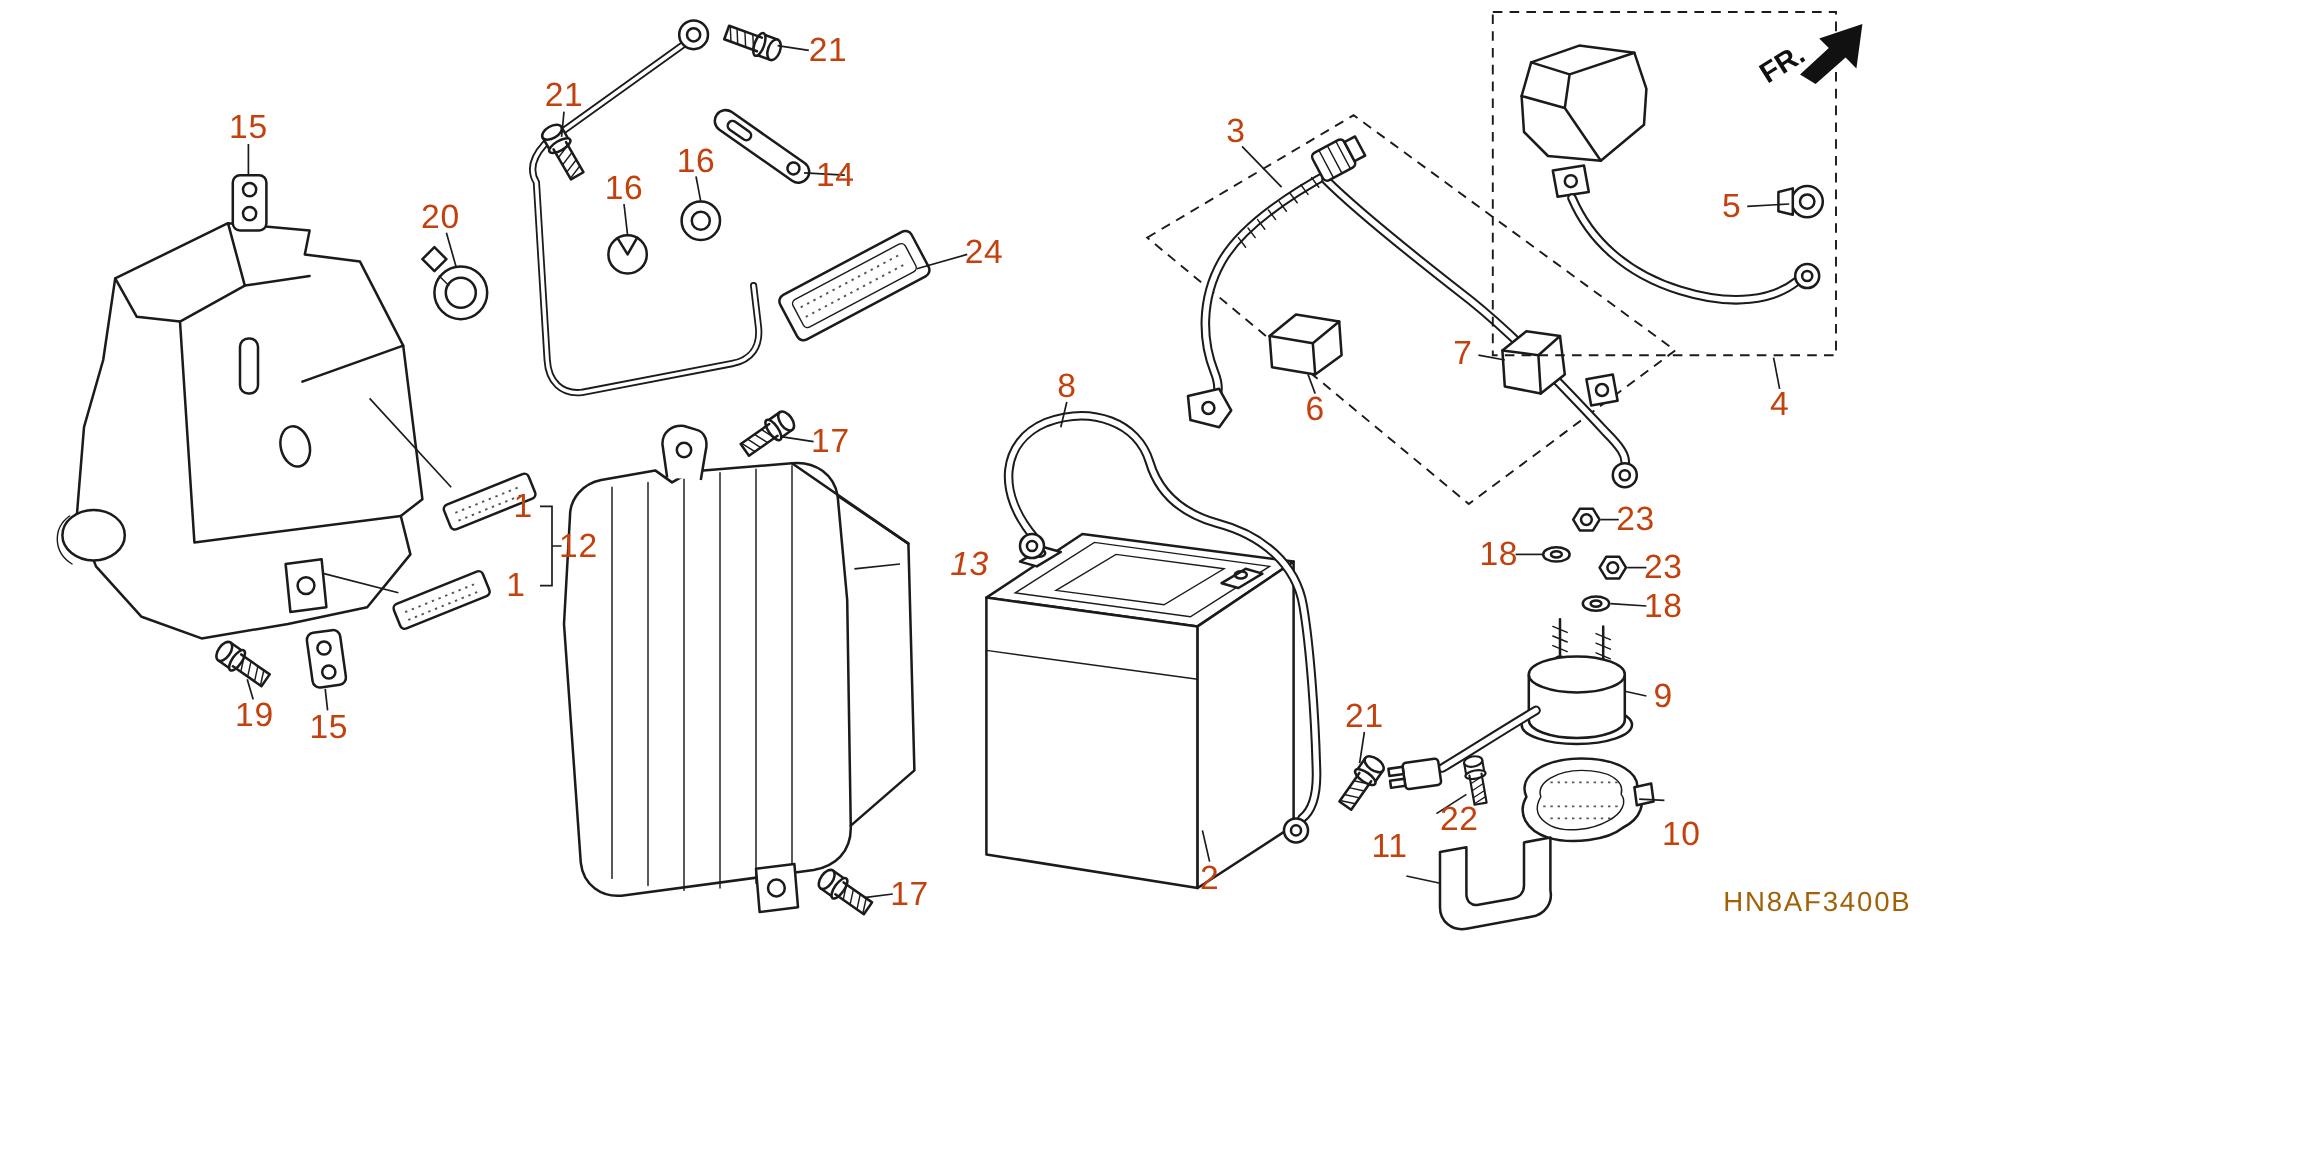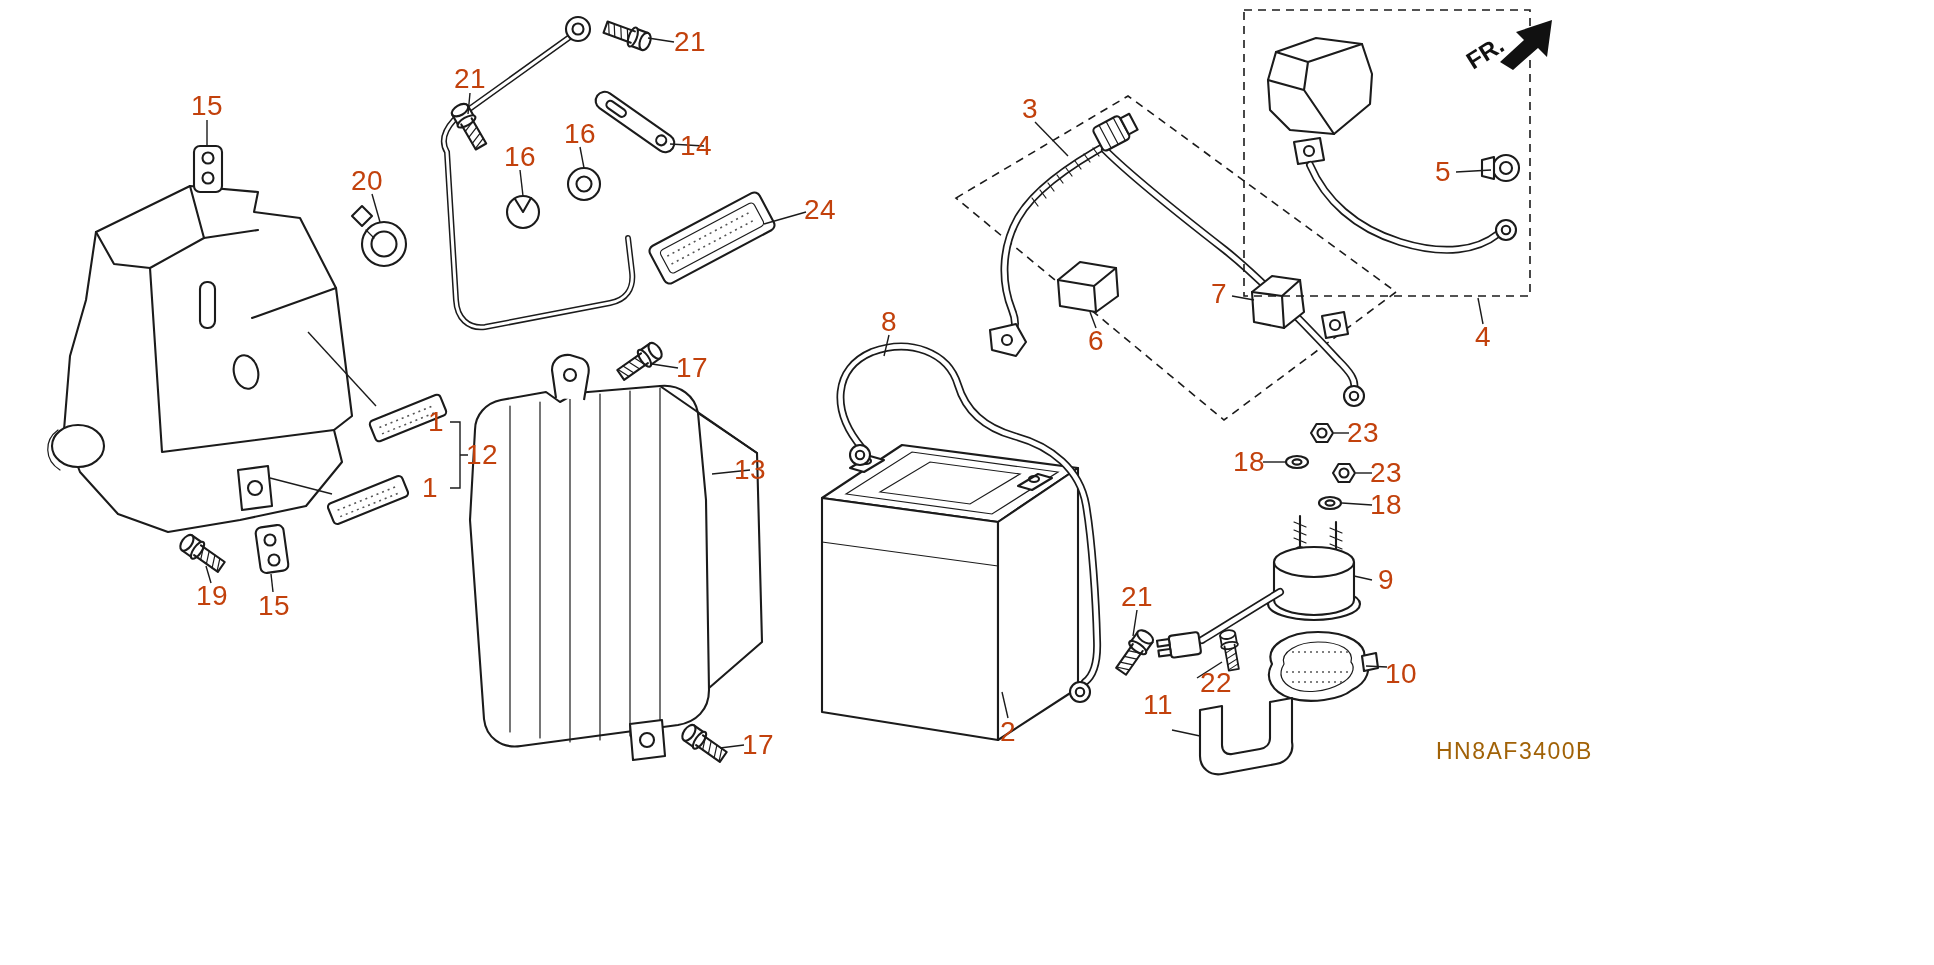--- a/index.html
+++ b/index.html
@@ -321,30 +321,30 @@
       <div class="callout" style="left: 1030px; top: 109px;">3</div>
       <div class="callout" style="left: 1443px; top: 172px;">5</div>
       <div class="callout" style="left: 1483px; top: 337px;">4</div>
       <div class="callout" style="left: 1219px; top: 294px;">7</div>
       <div class="callout" style="left: 1096px; top: 341px;">6</div>
       <div class="callout" style="left: 889px; top: 322px;">8</div>
       <div class="callout" style="left: 692px; top: 368px;">17</div>
       <div class="callout" style="left: 436px; top: 422px;">1</div>
       <div class="callout" style="left: 482px; top: 455px; text-align: right;">12</div>
       <div class="callout" style="left: 430px; top: 488px;">1</div>
-      <div class="callout" style="left: 750px; top: 470px;">13</div>
+      <div class="callout" style="left: 808px; top: 470px; font-style: italic;">13</div>
       <div class="callout" style="left: 1363px; top: 433px;">23</div>
       <div class="callout" style="left: 1249px; top: 462px;">18</div>
       <div class="callout" style="left: 1386px; top: 473px;">23</div>
       <div class="callout" style="left: 1386px; top: 505px;">18</div>
       <div class="callout" style="left: 1386px; top: 580px;">9</div>
       <div class="callout" style="left: 212px; top: 596px;">19</div>
       <div class="callout" style="left: 274px; top: 606px;">15</div>
       <div class="callout" style="left: 1137px; top: 597px;">21</div>
-      <div class="callout" style="left: 1401px; top: 674px;">10</div>
+      <div class="callout" style="left: 1401px; top: 695px;">10</div>
       <div class="callout" style="left: 1216px; top: 683px;">22</div>
       <div class="callout" style="left: 1158px; top: 705px;">11</div>
       <div class="callout" style="left: 1008px; top: 732px;">2</div>
       <div class="callout" style="left: 758px; top: 745px;">17</div>
     </div>
 
 <div class="code" style="left:1436px; top:738px;">HN8AF3400B</div>
 
 </div>
 

